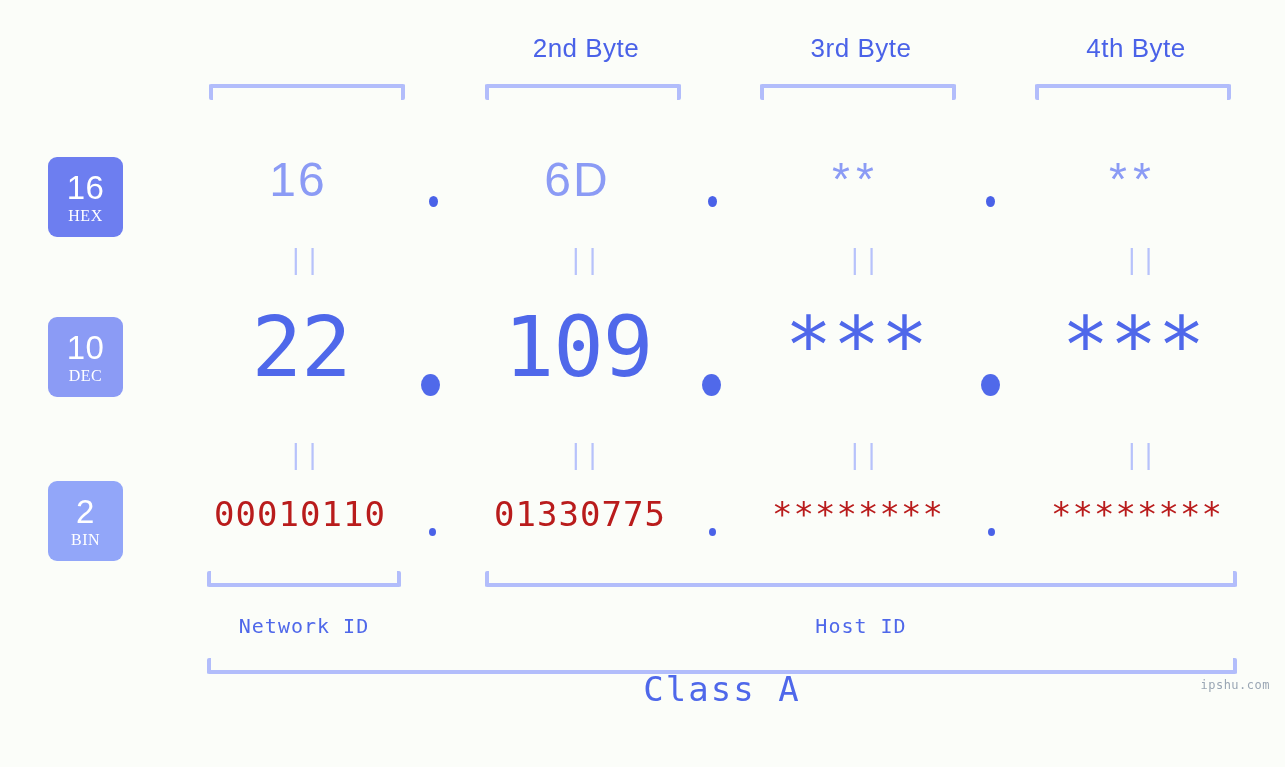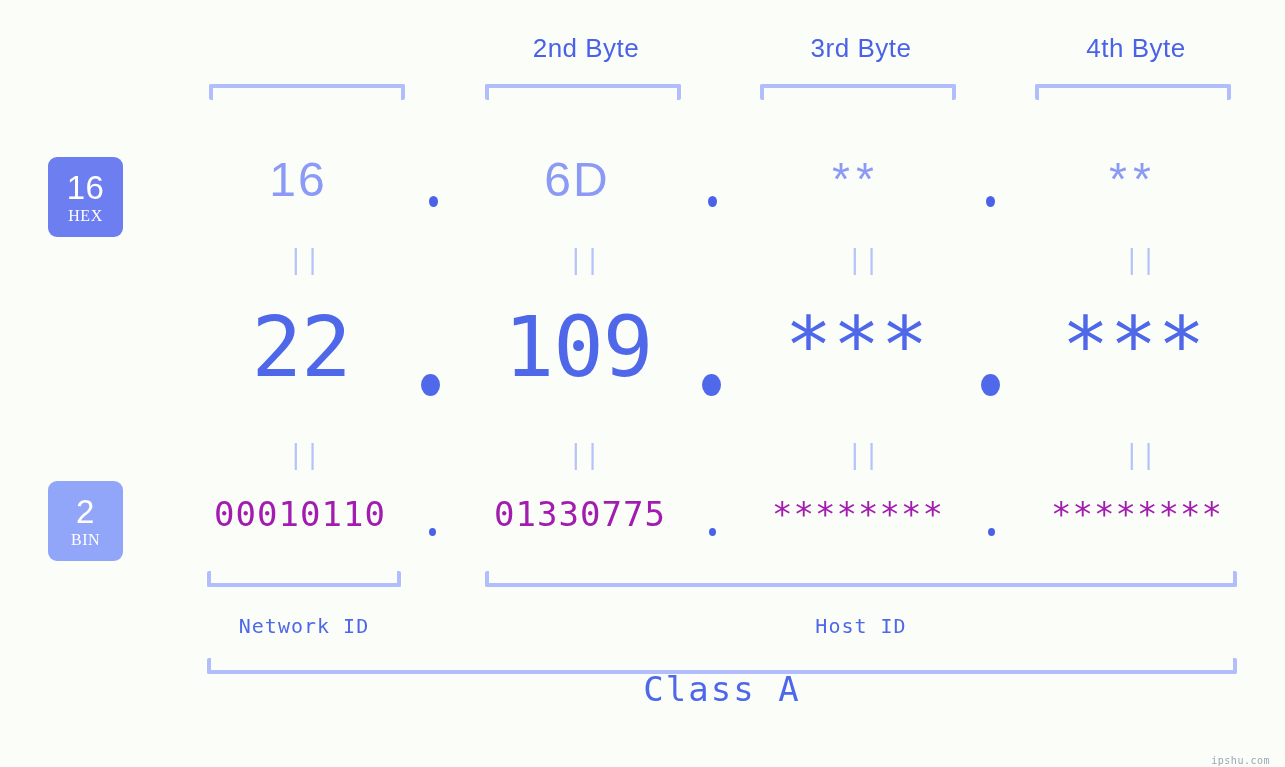--- a/index.html
+++ b/index.html
@@ -119,21 +119,21 @@
     font-size: 78px;
     color: #4f68ea;
     letter-spacing: 1px;
   }
 
   .bin-val {
     top: 494px;
     width: 280px;
     font-family: "DejaVu Sans Mono", monospace;
     font-size: 34px;
-    color: #a21caf;
+    color: #b91c1c;
     letter-spacing: 1px;
   }
 
   
   .dot {
     position: absolute;
     border-radius: 50%;
     background: #4f68ea;
   }
   .dot-hex { width: 9px; height: 11px; background: #4a62e8; }
@@ -169,23 +169,23 @@
     font-family: "DejaVu Sans Mono", monospace;
     font-size: 34px;
     color: #4f68ea;
     letter-spacing: 2px;
     white-space: nowrap;
   }
 
   .watermark {
     position: absolute;
     right: 15px;
-    top: 755px;
-    font-family: "DejaVu Sans Mono", monospace;
-    font-size: 10px;
+    top: 678px;
+    font-family: "DejaVu Sans Mono", monospace;
+    font-size: 12px;
     color: #9aa6b4;
     letter-spacing: 0.5px;
   }
 </style>
 </head>
 <body>
 
 <div id="stage">
 
   <div class="byte-label" style="left:456px;">2nd Byte</div>
@@ -193,20 +193,24 @@
   <div class="byte-label" style="left:1006px;">4th Byte</div>
 
   <div class="bracket-down" style="left:209px; top:84px;  width:196px;"></div>
   <div class="bracket-down" style="left:485px; top:84px;  width:196px;"></div>
   <div class="bracket-down" style="left:760px; top:84px;  width:196px;"></div>
   <div class="bracket-down" style="left:1035px;top:84px;  width:196px;"></div>
 
   <div class="badge badge-hex">
     <span class="num">16</span>
     <span class="nm">HEX</span>
+  </div>
+  <div class="badge badge-dec">
+    <span class="num">10</span>
+    <span class="nm">DEC</span>
   </div>
   <div class="badge badge-bin">
     <span class="num">2</span>
     <span class="nm">BIN</span>
   </div>
 
   <div class="cell hex-val" style="left:178px;">16</div>
   <div class="dot dot-hex" style="left:429px; top:196px;"></div>
   <div class="cell hex-val" style="left:457px;">6D</div>
   <div class="dot dot-hex" style="left:708px; top:196px;"></div>

